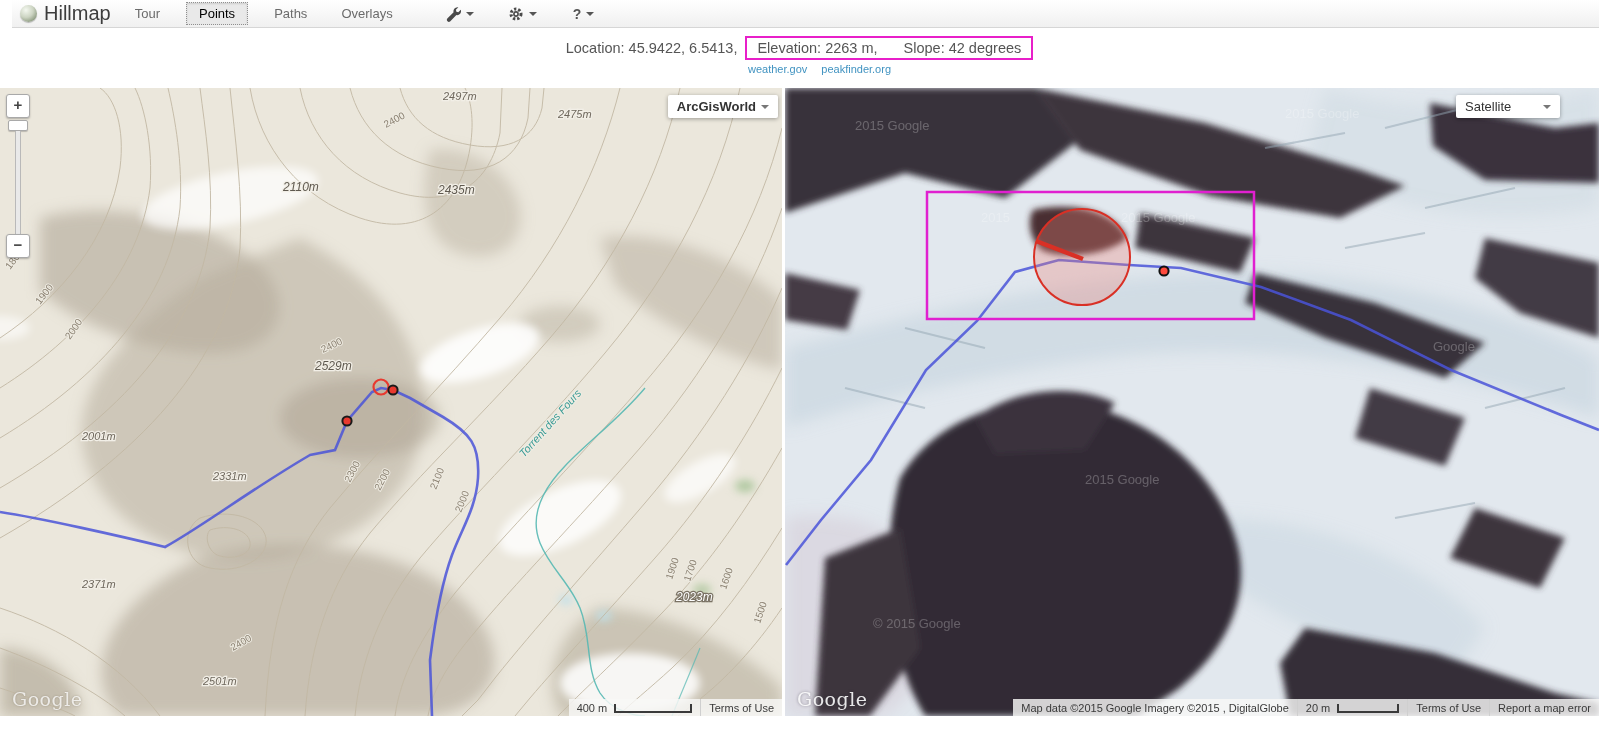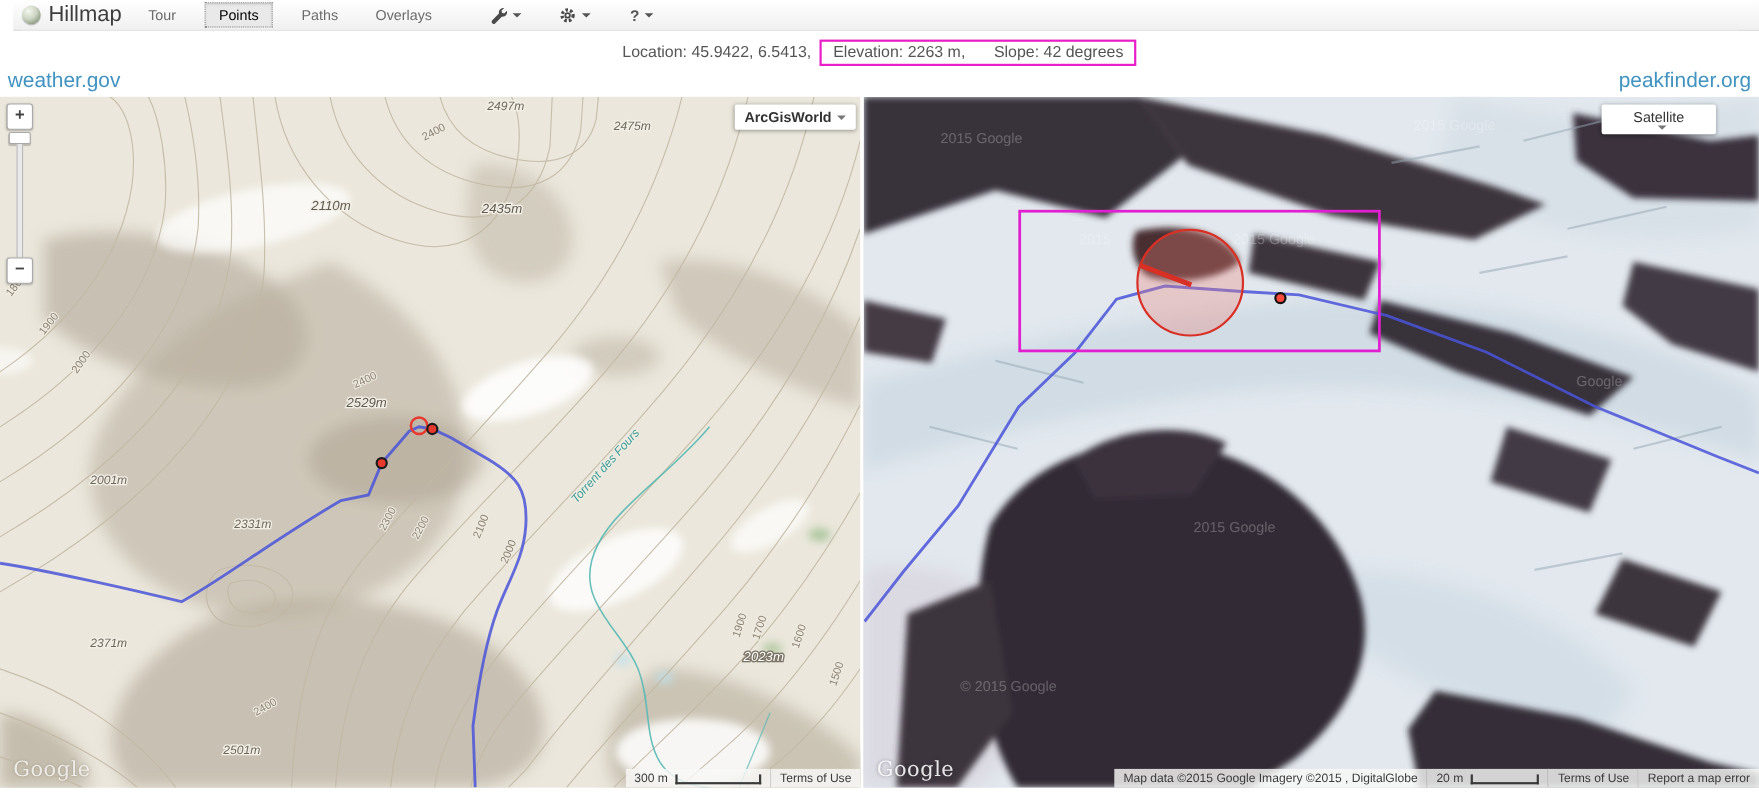--- a/index.html
+++ b/index.html
@@ -28,35 +28,35 @@
        cursor:pointer;margin-left:6px;}
   .btn svg{display:block;}
   .btn-label{margin-left:5px;}
 
   
   .infobar{position:absolute;top:28px;left:0;width:100%;height:60px;background:#fff;border-radius:20px;}
   .info-line1{display:flex;justify-content:center;align-items:center;margin-top:8px;
               font-size:14.5px;color:#555;}
   .elev-box{display:flex;align-items:center;border:2px solid #e81fc9;padding:2px 10px;margin-left:8px;}
   .elev-box .slope{margin-left:26px;}
-  .info-line2{display:flex;justify-content:space-between;align-items:center;margin-top:3px;font-size:19px;}
+  .info-line2{display:flex;justify-content:center;align-items:center;margin-top:3px;font-size:11px;padding-left:40px;}
   .maplink{color:#4193c1;margin:0 7px;cursor:pointer;text-decoration:none;}
 
   
   .map-pane{position:absolute;top:88px;height:628px;overflow:hidden;}
   .map-left{left:0;width:782px;background:#ebe7dc;}
   .map-right{left:785px;width:814px;background:#dfe6ec;}
   .map-pane svg.canvas{position:absolute;top:0;left:0;}
 
   .layer-select{position:absolute;top:7px;background:#fff;border-radius:2px;
       box-shadow:0 1px 4px rgba(0,0,0,.35);font-size:13px;color:#333;padding:4px 9px;
       display:flex;align-items:center;cursor:pointer;z-index:5;}
   .layer-select .caret{border-top-color:#777;}
   .ls-left{right:4px;font-weight:bold;}
-  .ls-right{right:39px;width:86px;justify-content:space-between;font-weight:normal;flex-direction:column;}
+  .ls-right{right:39px;width:86px;justify-content:space-between;font-weight:normal;}
 
   
   .zoomctl{position:absolute;left:6px;top:6px;width:26px;z-index:5;}
   .zbtn{width:22px;height:22px;background:#fff;border:1px solid #a9a9a9;border-radius:3px;
         box-shadow:0 1px 2px rgba(0,0,0,.25);color:#444;font-size:15px;font-weight:bold;
         text-align:center;line-height:20px;cursor:pointer;}
   .zslider{width:18px;height:9px;background:#fff;border:1px solid #a9a9a9;border-radius:2px;
         margin:2px 0 0 2px;cursor:pointer;box-shadow:0 1px 1px rgba(0,0,0,.2);}
   .ztrack{width:4px;height:103px;margin-left:9px;border-left:1px solid #b9b9b9;
         border-right:1px solid #b9b9b9;background:#e9e9e9;cursor:pointer;}
@@ -244,21 +244,21 @@
 
   <div class="layer-select ls-left">
     <span>ArcGisWorld</span>
     <span class="caret"></span>
   </div>
 
   <div class="glogo glogo-left">Google</div>
 
   <div class="attrib">
     <div class="cell">
-      <span>300 m</span>
+      <span>400 m</span>
       <span class="scalebar sb200"></span>
     </div>
     <div class="cell linkcell">Terms of Use</div>
   </div>
 </div>
 
 <div class="map-pane map-right">
   <svg class="canvas" width="814" height="628" viewBox="0 0 814 628">
     <defs>
       <filter id="rb3" x="-30%" y="-30%" width="160%" height="160%">

